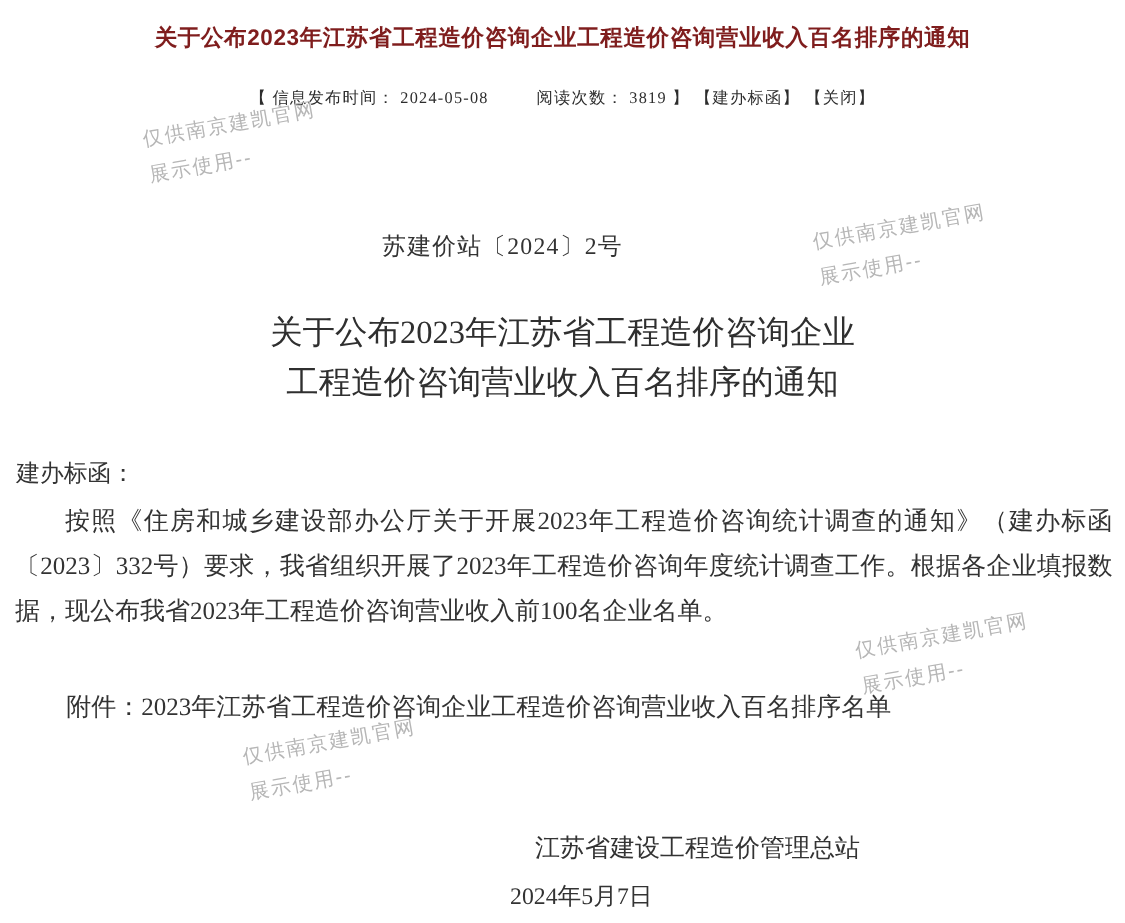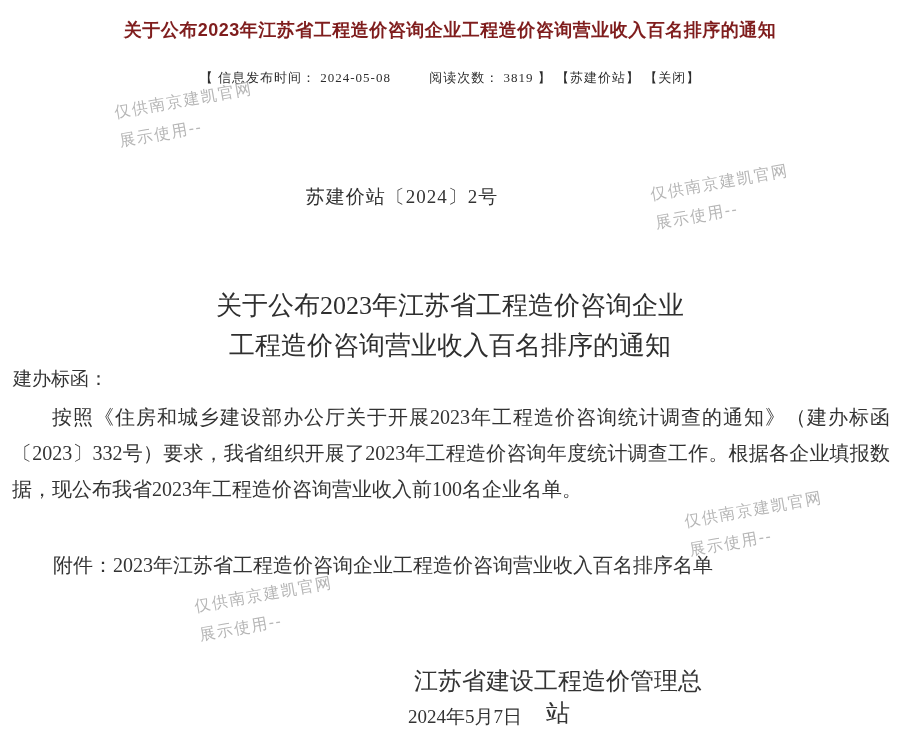--- a/index.html
+++ b/index.html
@@ -43,21 +43,20 @@
     letter-spacing: 1px;
   }
 
   .main-title {
     top: 246px; left: 0; width: 900px;
     text-align: center;
     font-size: 26px;
     line-height: 40px;
     font-weight: 500;
     color: #2f2f2f;
-    margin-top: 40px;
   }
 
   .salutation {
     top: 366px; left: 13px;
     font-family: "Liberation Sans", "DejaVu Sans", sans-serif;
     font-size: 19px;
   }
 
   .paragraph {
     top: 399px; left: 12px; width: 878px;
@@ -68,21 +67,21 @@
   }
 
   .attachment {
     top: 552px; left: 53px;
     font-size: 20px;
   }
 
   .signature {
     top: 665px; left: 408px; width: 300px;
     text-align: center;
-    font-size: 24px;
+    font-size: 20px;
   }
   .doc-date {
     top: 704px; left: 408px; width: 300px;
     font-size: 19px;
   }
 
   .watermark {
     color: #b6b6b6;
     font-size: 16px;
     line-height: 29px;
@@ -103,21 +102,21 @@
 
 <div class="abs page-title">关于公布2023年江苏省工程造价咨询企业工程造价咨询营业收入百名排序的通知</div>
 
 <div class="abs meta">
   <span>【</span>
   <span class="gap-sm">信息发布时间：</span>
   <span>2024-05-08</span>
   <span class="gap-md">阅读次数：</span>
   <span>3819</span>
   <span>】</span>
-  <span class="gap-sm link">【苏建价站】</span>
+  <span class="gap-sm link">【建办标函】</span>
   <span class="gap-sm link">【关闭】</span>
 </div>
 
 <div class="abs doc-number">苏建价站〔2024〕2号</div>
 
 <div class="abs main-title">
   <div>关于公布2023年江苏省工程造价咨询企业</div>
   <div>工程造价咨询营业收入百名排序的通知</div>
 </div>
 

